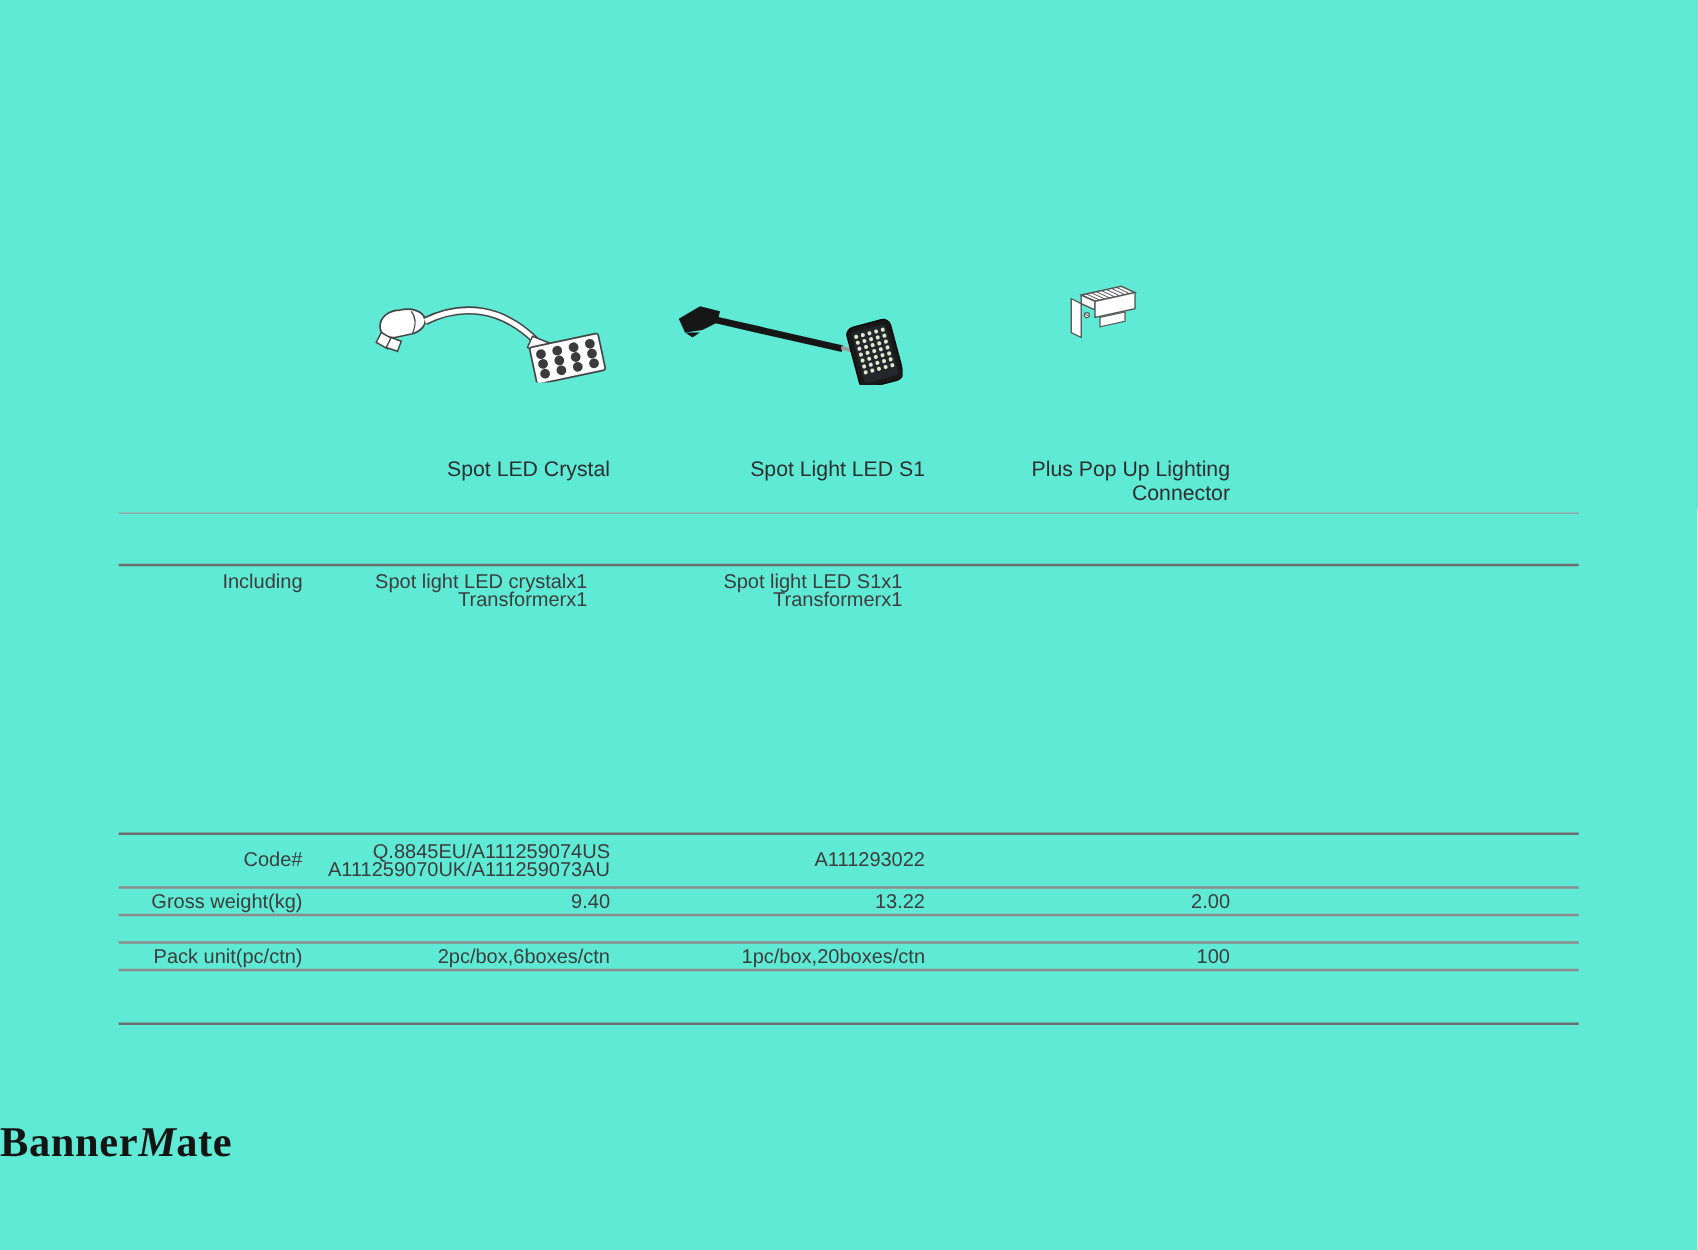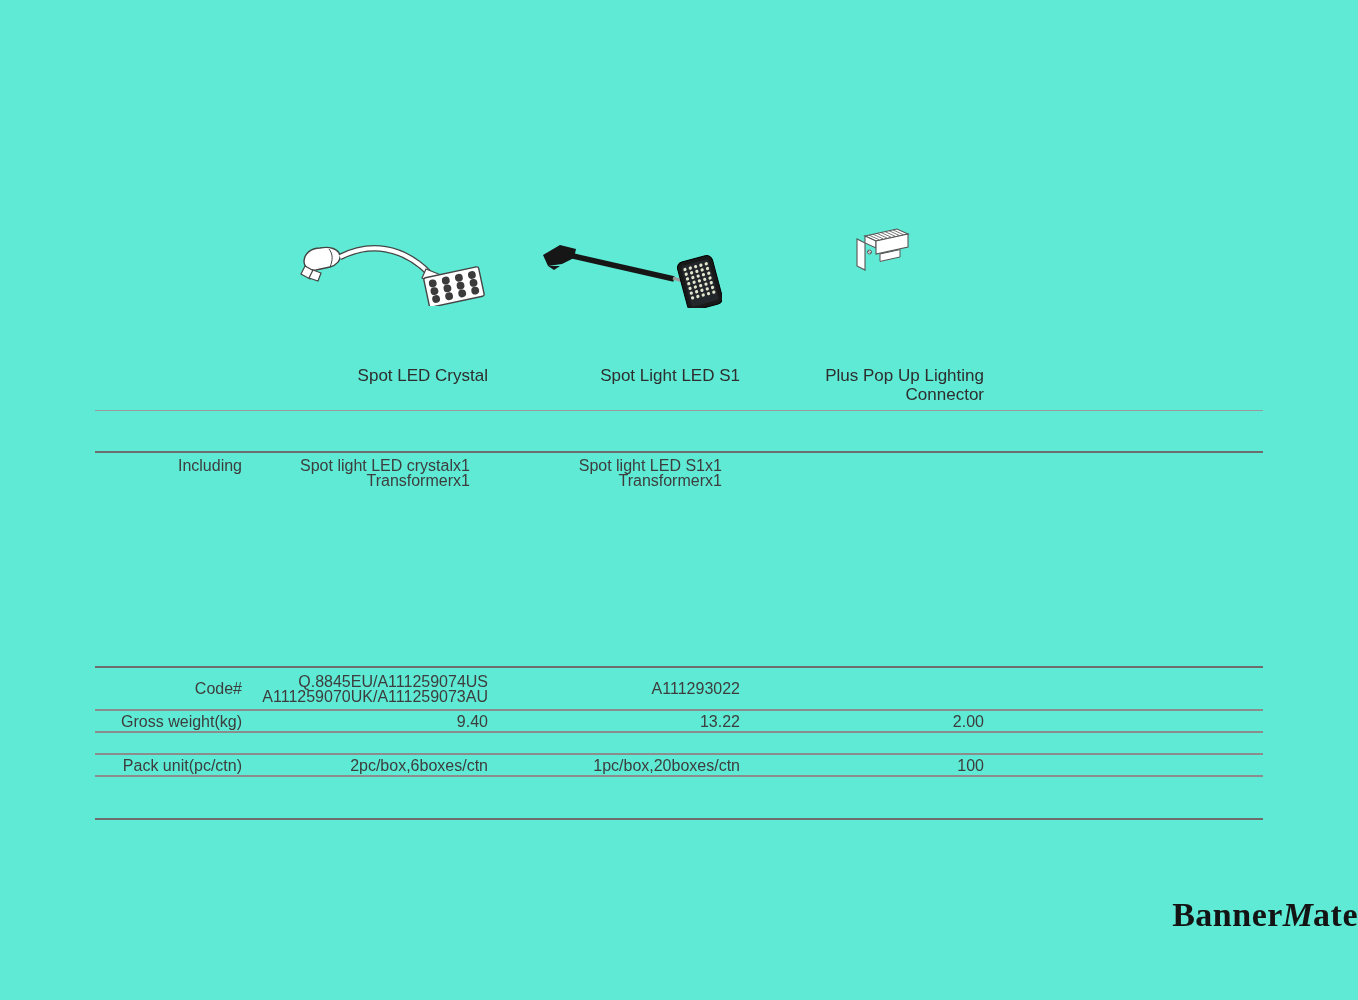--- a/index.html
+++ b/index.html
@@ -32,21 +32,21 @@
   .inc-qty { display:inline-block; width:35px; text-align:left; }
 
   .code-row  { top:668px; height:41px; }
   .code-line { display:block; }
   .gross-row { top:711px; height:20px; }
   .dim-row   { top:733px; height:20px; }
   .unit-row  { top:755px; height:20px; }
   .price-row { top:794px; height:22px; }
 
   .footer-logo {
-    position:absolute; left:0; top:896px; width:1358px; text-align:right;
+    position:absolute; left:0; top:896px; width:1358px; text-align:left;
     font-family:"Liberation Serif", serif; font-weight:bold; font-size:34px;
     color:#141414; letter-spacing:0.5px;
   }
   .footer-logo .logo-m { font-style:italic; letter-spacing:0; }
 </style>
 </head>
 <body>
 
 <div class="page">
 

